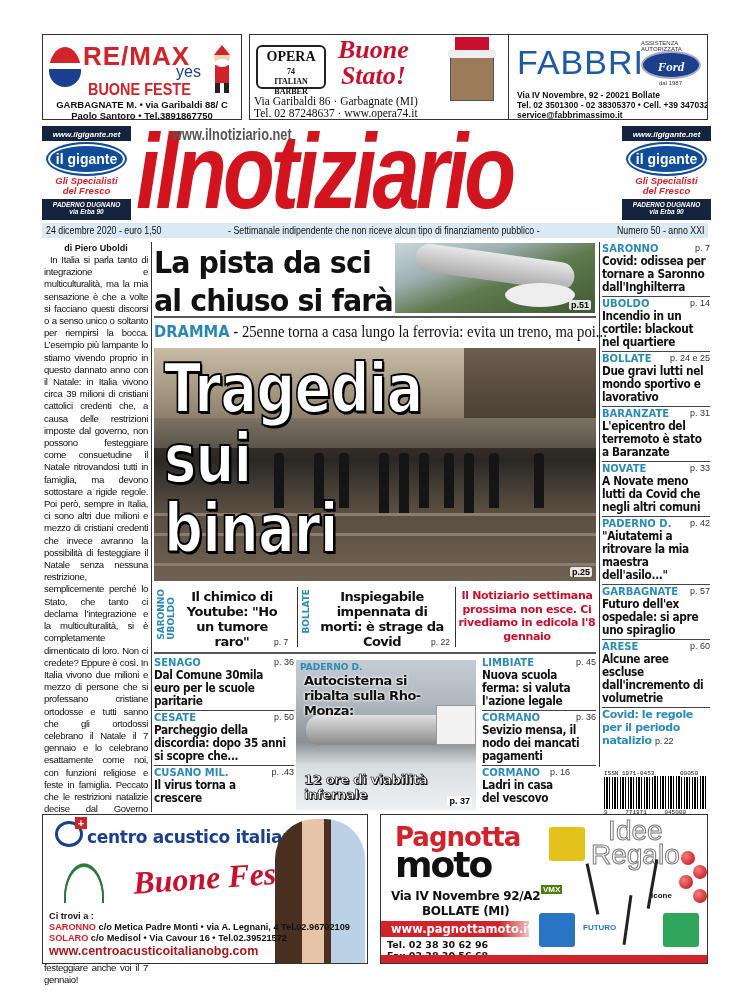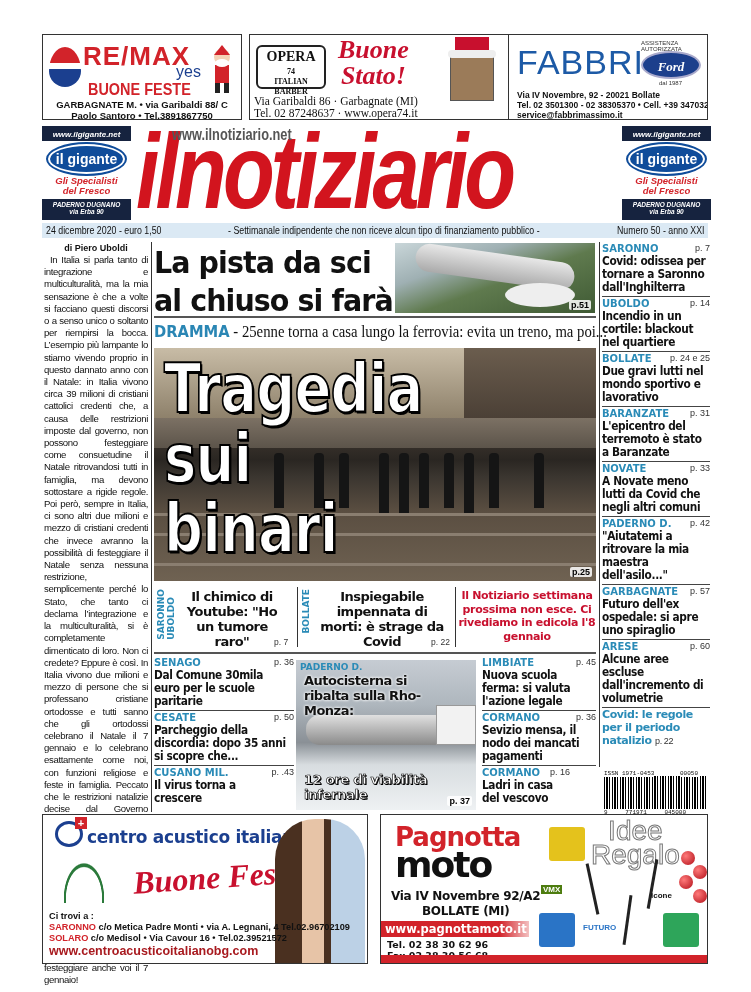--- a/index.html
+++ b/index.html
@@ -95,21 +95,21 @@
 .cai-name{position:absolute;left:44px;top:12px;font:bold 17px "DejaVu Sans",sans-serif;color:#1b3f8f;letter-spacing:-.3px}
 .cai-bf{position:absolute;left:90px;top:44px;font:italic bold 32px "Liberation Serif",serif;color:#c8102e;transform:rotate(-4deg)}
 .tree{position:absolute;left:16px;top:40px;width:50px;height:48px;border-left:0;background:radial-gradient(ellipse at 50% 90%,transparent 50%,#2b7a3b 52% 56%,transparent 58%)}
 .woman{position:absolute;left:232px;top:4px;width:90px;height:144px;background:linear-gradient(90deg,#4a3020 0 30%,#e7c4a7 30% 55%,#4a3020 55% 62%,#bcd1e6 62%);border-radius:40px 40px 0 0}
 .cai-info{position:absolute;left:6px;top:96px;font:bold 9.2px "Liberation Sans",sans-serif;line-height:11px;white-space:nowrap}
 .cai-info .red{color:#d2232a}
 .cai-url{font:bold 12.5px "Liberation Sans",sans-serif;color:#a81a1f}
 .pag-logo{position:absolute;left:14px;top:10px;font:bold 26px "DejaVu Sans",sans-serif;color:#d2232a;line-height:24px;letter-spacing:-1px}
 .pag-logo .moto{font-size:36px;color:#111;letter-spacing:-2px;line-height:32px}
 .pag-addr{position:absolute;left:10px;top:74px;font:bold 12px "DejaVu Sans",sans-serif;text-align:center;line-height:15px;letter-spacing:-.3px}
-.pag-url{position:absolute;left:0;top:106px;width:148px;height:16px;background:linear-gradient(90deg,#d2232a 80%,#f3c0c0);color:#fff;font:bold 11.5px "DejaVu Sans",sans-serif;padding-left:4px;line-height:16px}
+.pag-url{position:absolute;left:0;top:106px;width:148px;height:16px;background:linear-gradient(90deg,#d2232a 80%,#f3c0c0);color:#fff;font:bold 11.5px "DejaVu Sans",sans-serif;padding-left:10px;line-height:16px}
 .pag-tel{position:absolute;left:6px;top:124px;font:bold 9.5px "DejaVu Sans",sans-serif;line-height:11px}
 .pag-bot{position:absolute;left:0;bottom:0;width:100%;height:8px;background:#d2232a}
 .gift{position:absolute;width:36px;height:34px;border-radius:3px}
 .idee{position:absolute;left:210px;top:4px;font:28px "Liberation Sans",sans-serif;color:#fff;-webkit-text-stroke:1px #777;line-height:24px;text-align:center}
 .ball{position:absolute;width:14px;height:14px;border-radius:50%;background:radial-gradient(circle at 35% 35%,#ff7a7a,#b10e17)}
 .scooter{position:absolute;width:3px;background:#222}
 .brand{position:absolute;font:bold 8px "Liberation Sans",sans-serif}
 </style>
 </head>
 <body>

